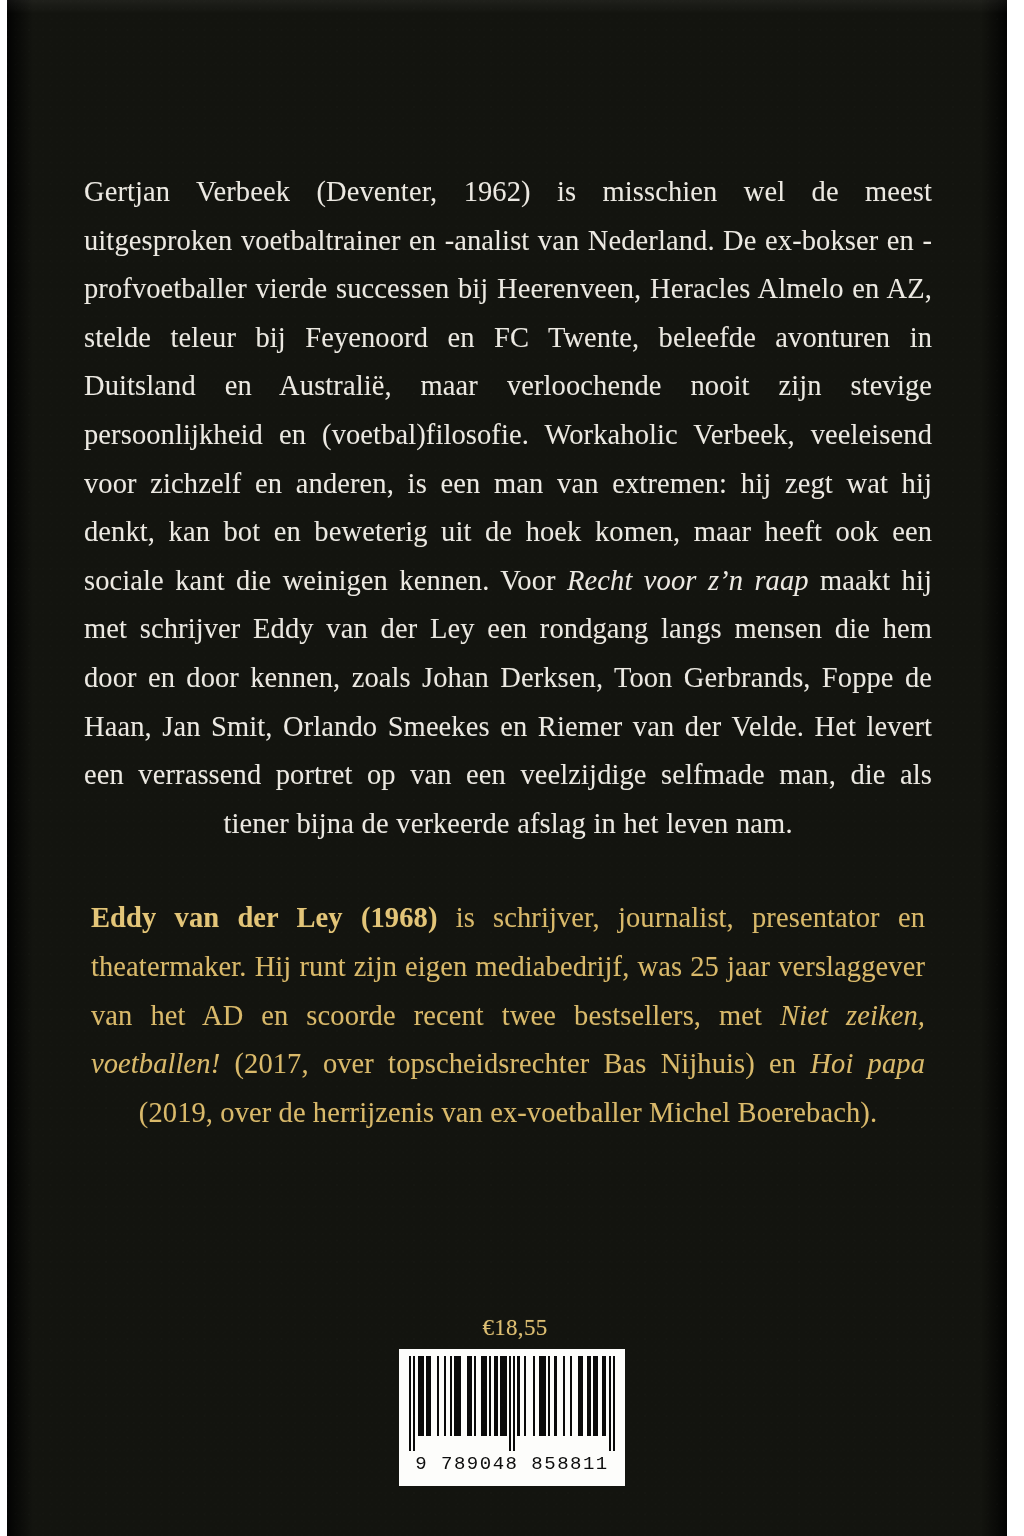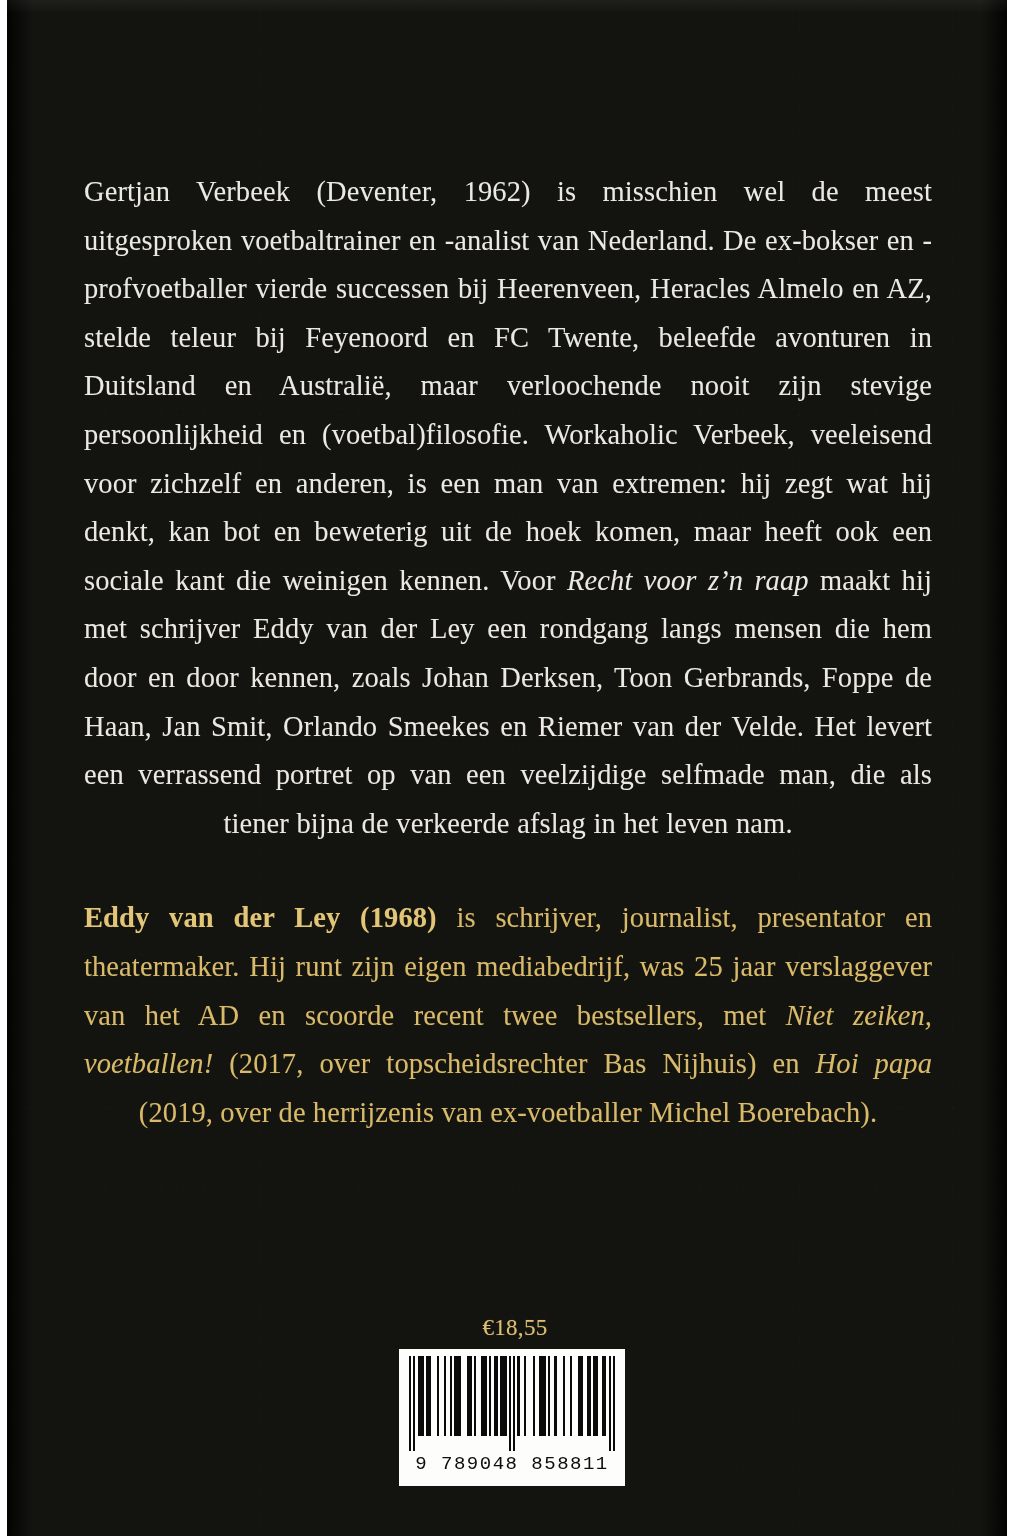--- a/index.html
+++ b/index.html
@@ -58,21 +58,21 @@
     color: #ece9e2;
     font-size: 28.5px;
     line-height: 48.6px;
     letter-spacing: 0.1px;
     word-spacing: 0.4px;
     text-shadow: 0 0 1px rgba(255,255,255,0.18);
   }
   p.blurb em { }
 
   p.author-note {
-    margin: 0;
+    margin: 7px;
     margin-top: 46px;
     text-align: justify;
     text-align-last: center;
     color: #d9b96a;
     font-size: 28.5px;
     line-height: 48.6px;
     letter-spacing: 0.1px;
     text-shadow: 0 0 1px rgba(217,185,106,0.25);
   }
   p.author-note strong { font-weight: bold; color: #e3c578; }

